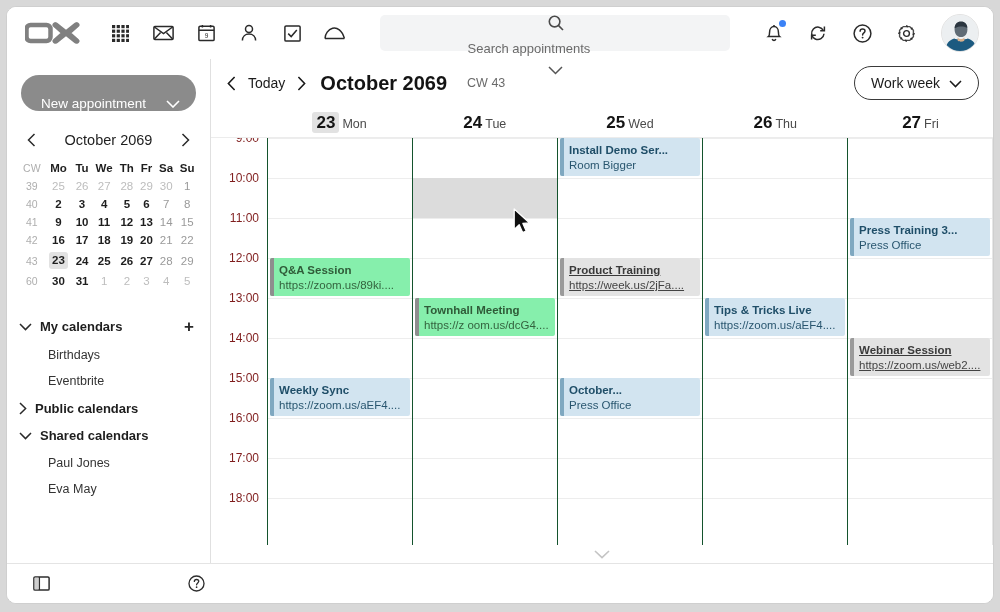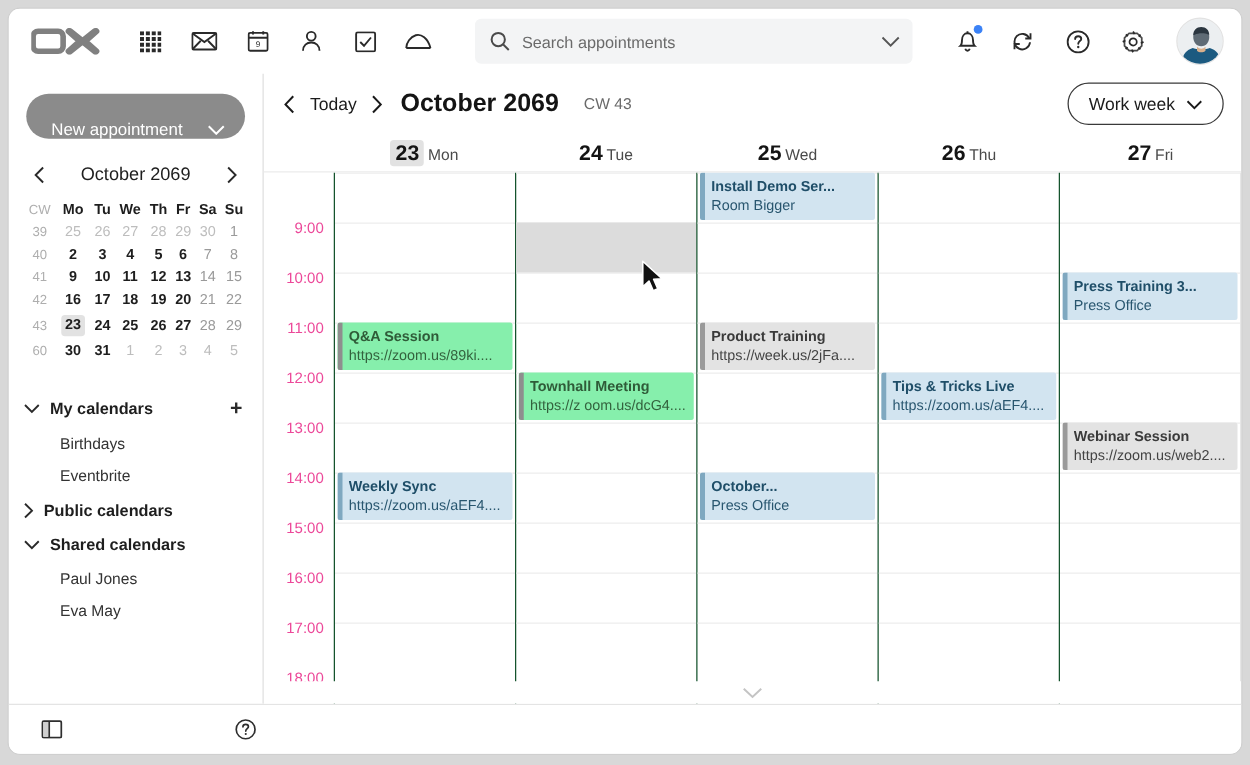--- a/index.html
+++ b/index.html
@@ -44,20 +44,21 @@
     display: flex; justify-content: center;
     padding: 0 14px;
   }
   .searchbox {
     width: 350px; height: 36px;
     background: #f3f4f5;
     border-radius: 5px;
     display: flex; align-items: center;
     padding: 0 10px 0 12px;
     gap: 10px;
+    flex-direction: column;
   }
   .searchbox .si { color:#4a4a4a; display:flex; }
   .search-input {
     flex: 1; border: none; outline: none; background: transparent;
     font-family: "Liberation Sans", sans-serif;
     font-size: 13px; color: #3c3c3c;
   }
   .search-input::placeholder { color: #6a6a6a; }
   .search-chev { color: #555; display:flex; cursor:pointer; }
 
@@ -190,23 +191,22 @@
   }
   .grid {
     position: absolute; inset: 0;
     display: flex;
   }
   .timecol {
     width: 56px; min-width: 56px; position: relative;
   }
   .timecol .tl {
     position: absolute; right: 8px;
-    font-size: 12px; color: #ec4899;
+    font-size: 12px; color: #7f1d1d;
     transform: translateY(-50%);
-    margin-top: 44px;
   }
   .daycols { flex: 1; display: flex; position: relative; }
   .daycol {
     flex: 1; position: relative;
     border-left: 1px solid #14532d;
   }
   .daycol:last-child { border-right: 1px solid #e6e6e6; }
   .hline {
     position: absolute; left: 0; right: 0;
     border-top: 1px solid #ededed;
@@ -236,21 +236,21 @@
   .event.blue { background: #d2e4f0; color: #1f4e68; }
   .event.blue::before {
     content:''; position:absolute; left:0; top:0; bottom:0; width:4px;
     background:#7fa8c0;
   }
   .event.green { background: #86efac; color: #2f5b38; }
   .event.green::before {
     content:''; position:absolute; left:0; top:0; bottom:0; width:4px;
     background:#8e8e8e;
   }
-  .event.gray { background: #e3e3e3; color: #3a3a3a; }
+  .event.gray { background: #e3e3e3; color: #3a3a3a; text-decoration: underline; }
   .event.gray::before {
     content:''; position:absolute; left:0; top:0; bottom:0; width:4px;
     background:#9a9a9a;
   }
   .event .es { opacity: .95; }
 
   .scrolldown {
     position: absolute; left: 0; right: 0; bottom: 0;
     height: 18px; display: flex; align-items: center; justify-content: center;
     background: #fff;

